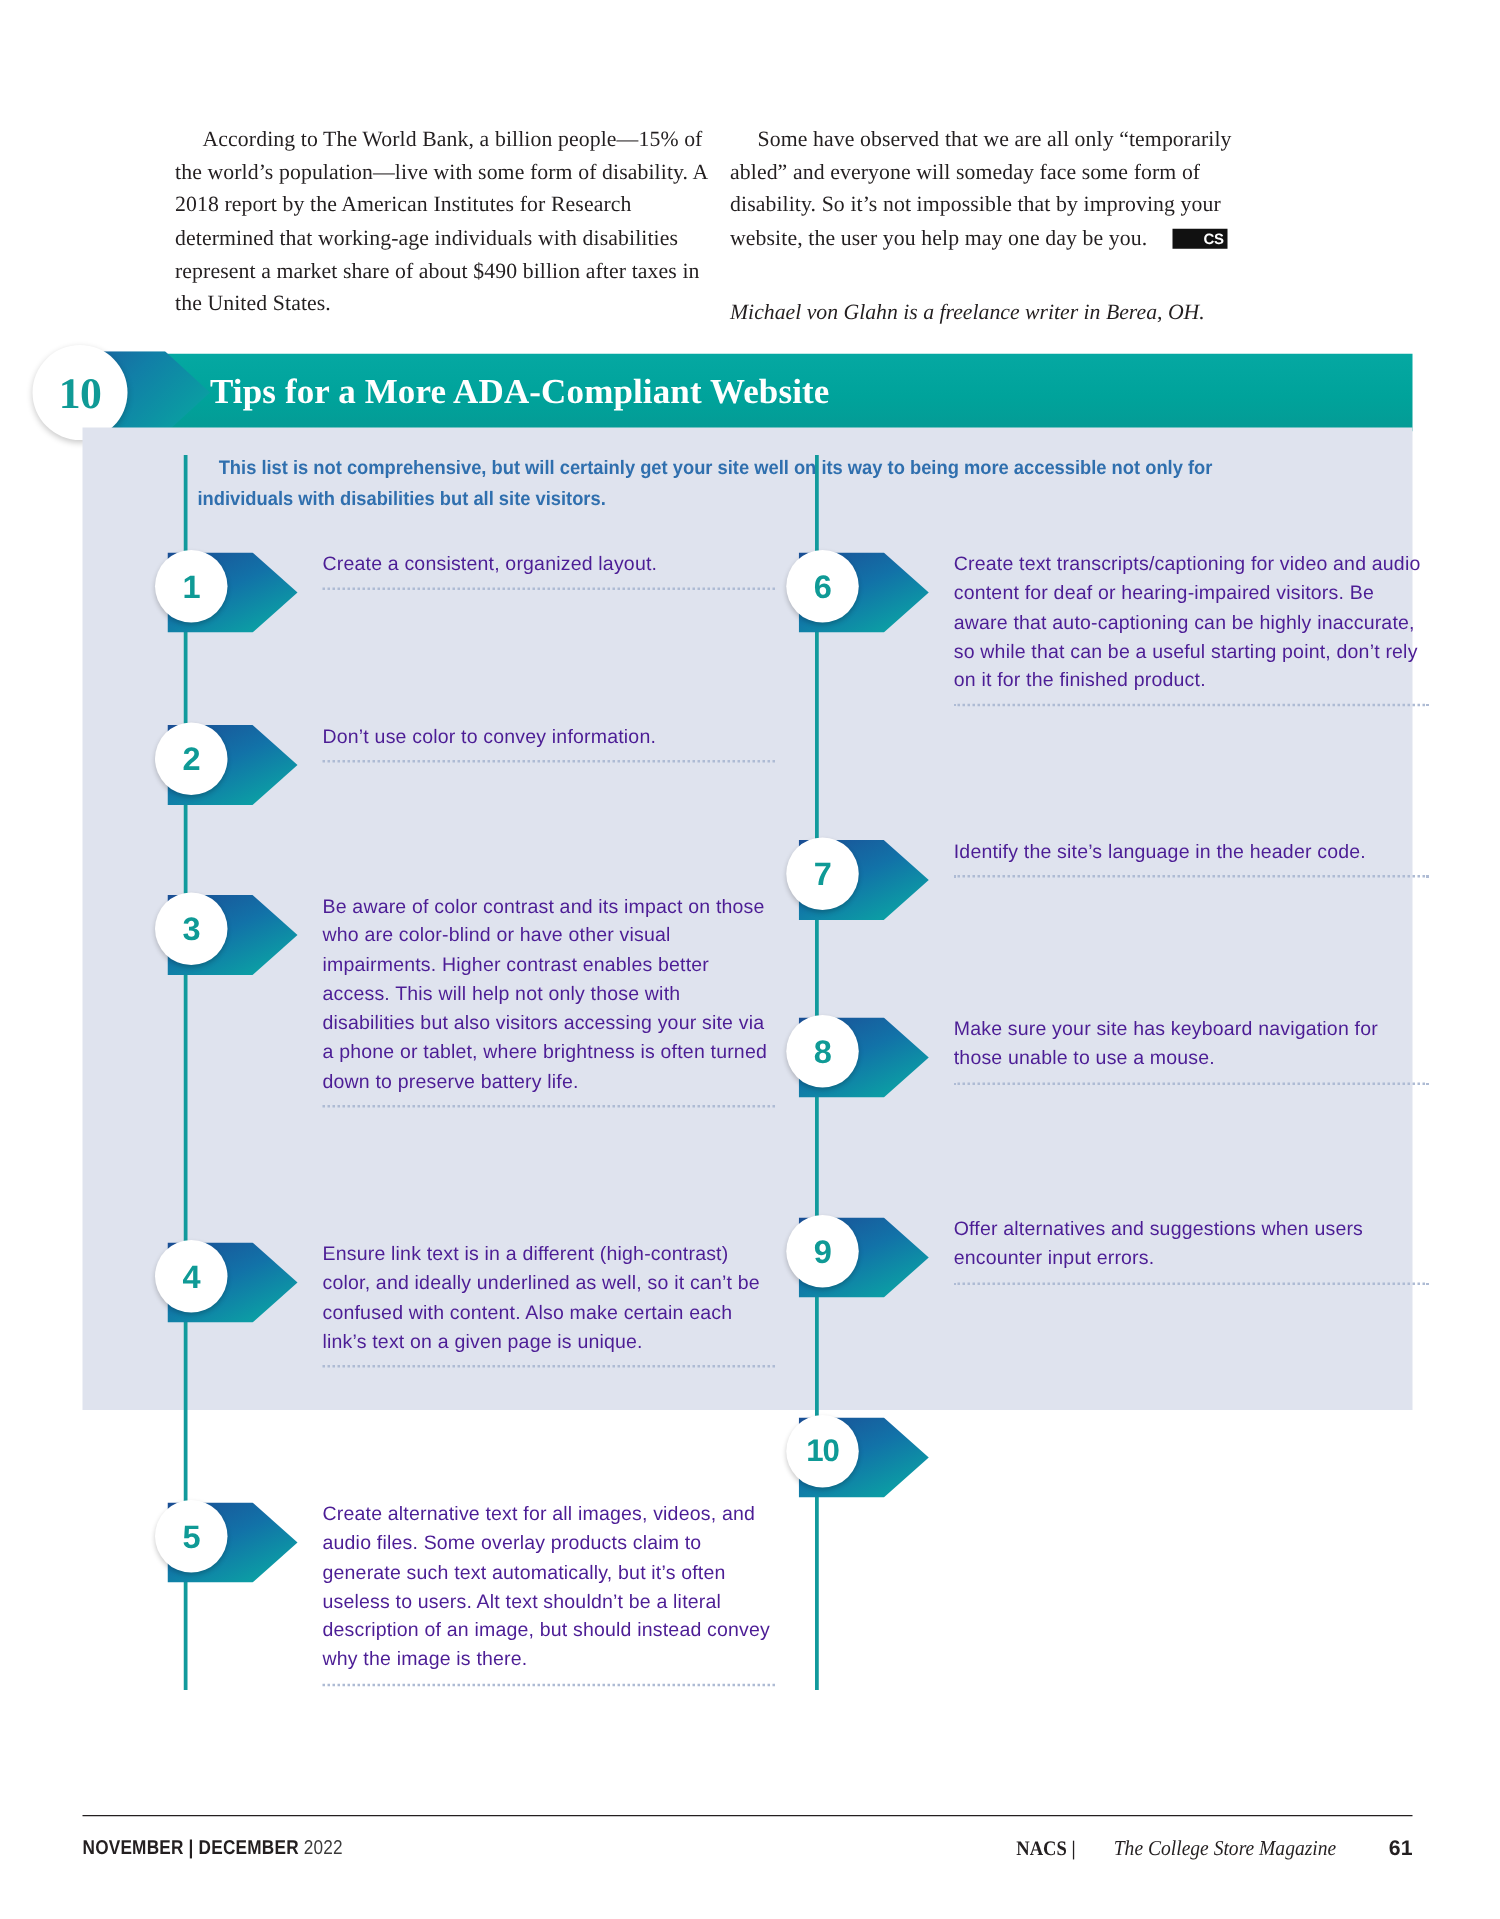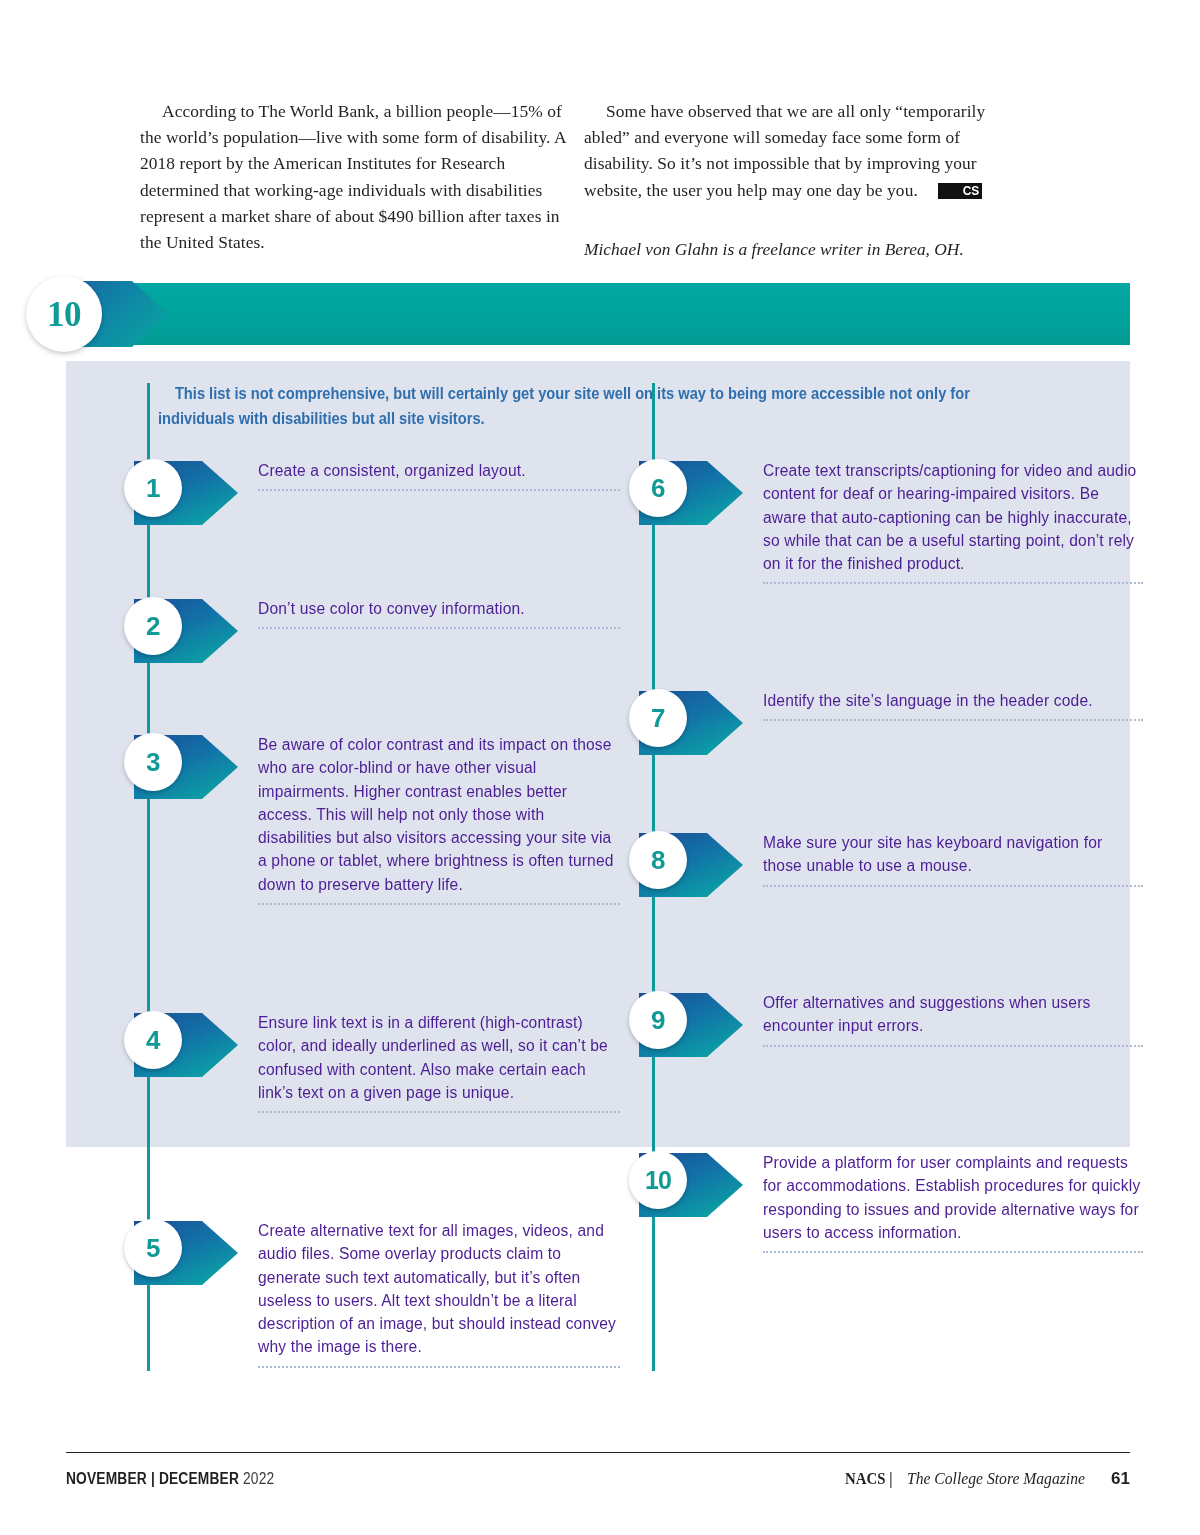--- a/index.html
+++ b/index.html
@@ -111,21 +111,21 @@
     font-size: 35px;
     color: #0f9a96;
     letter-spacing: -.5px;
     line-height: 1;
   }
 
   
   #panel {
     position: absolute;
     left: 66px;
-    top: 361px;
+    top: 342px;
     width: 1064px;
     height: 786px;
     background: #dfe3ee;
   }
   #intro {
     position: absolute;
     left: 92px;
     top: 20px;
     width: 945px;
     font-family: "Liberation Sans", sans-serif;
@@ -241,21 +241,21 @@
     color: #231f20;
     transform: scaleX(.86);
     transform-origin: left center;
     white-space: nowrap;
   }
   #footer-left .mo { font-weight: bold; }
   #footer-left .yr { font-weight: normal; color: #3a3a3a; }
   #footer-right {
     display: flex;
     align-items: baseline;
-    gap: 9px;
+    gap: 25px;
     white-space: nowrap;
   }
   .nacs {
     font-family: "Liberation Serif", serif;
     font-weight: bold;
     font-size: 16.5px;
     color: #231f20;
     transform: scaleX(.9);
     transform-origin: left center;
   }
@@ -293,20 +293,21 @@
   <svg id="banner-arrow" viewBox="0 0 108 66">
     <defs>
       <linearGradient id="bnrGrad" x1="0" y1="0" x2="1" y2="0.6">
         <stop offset="0%" stop-color="#1c5f9e"></stop>
         <stop offset="45%" stop-color="#117fa7"></stop>
         <stop offset="100%" stop-color="#0a9fa2"></stop>
       </linearGradient>
     </defs>
     <polygon points="0,0 72,0 108,33 72,66 0,66" fill="url(#bnrGrad)"></polygon>
   </svg>
+  <div id="banner-title">Tips for a More ADA-Compliant Website</div>
 </div>
 <div id="badge-ten">
   <span id="badge-ten-num">10</span>
 </div>
 
 <div id="panel">
   <div id="intro">This list is not comprehensive, but will certainly get your site well on its way to being more accessible not only for individuals with disabilities but all site visitors.</div>
 
   <div class="rail left"></div>
   <div class="rail right"></div>
@@ -511,24 +512,20 @@
                 <stop offset="0%" stop-color="#1b4f96"></stop>
                 <stop offset="50%" stop-color="#1272a8"></stop>
                 <stop offset="100%" stop-color="#0ba3a4"></stop>
               </linearGradient>
             </defs>
             <polygon points="0,0 68,0 104,32 68,64 0,64" fill="url(#tg-r-4)"></polygon>
           </svg>
           <div class="tip-circle">
             <span class="tip-num wide">10</span>
           </div>
-        </div>
-        <div class="tip-body">
-          <p class="tip-text">Provide a platform for user complaints and requests for accommodations. Establish procedures for quickly responding to issues and provide alternative ways for users to access information.</p>
-          <div class="tip-rule"></div>
         </div>
       </div>
     </div>
 </div>
 
 <div id="footer-rule"></div>
 <div id="footer">
   <div id="footer-left">
     <span class="mo">NOVEMBER | DECEMBER</span>
     <span class="yr">2022</span>

